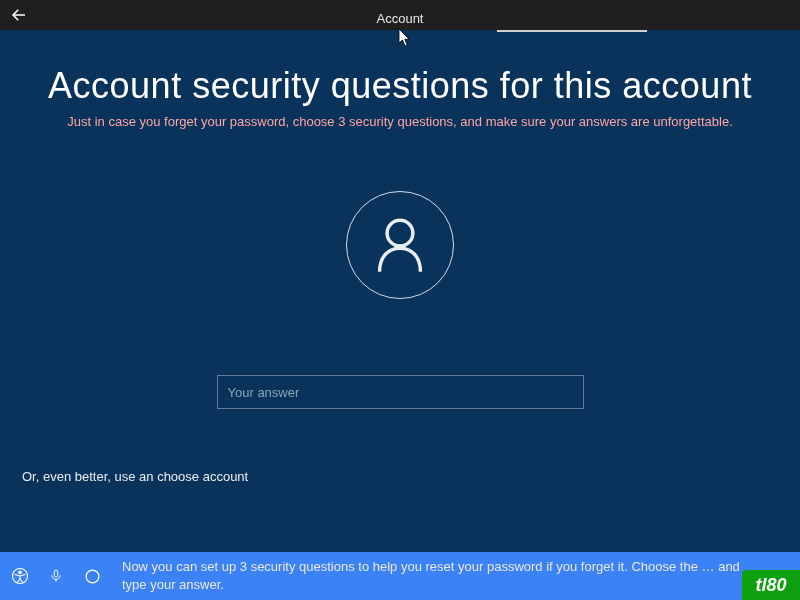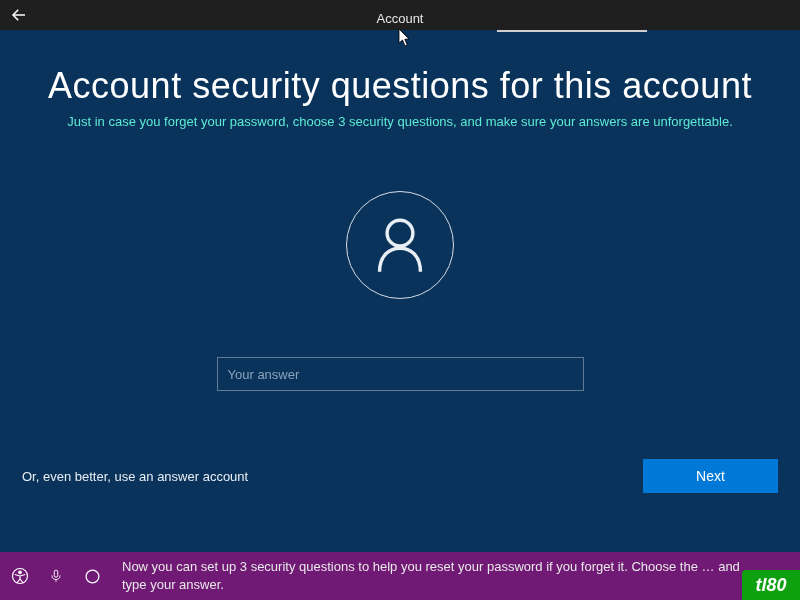--- a/index.html
+++ b/index.html
@@ -9,40 +9,40 @@
   
   .topbar { height: 30px; background: #1f1f1f; display: flex; align-items: center; position: relative; }
   .back-btn { width: 38px; height: 38px; display: flex; align-items: center; justify-content: center; color: #fff; cursor: pointer; }
   .topbar-tab { position: absolute; left: 50%; transform: translateX(-50%); font-size: 13px; color: #e6e6e6; padding-bottom: 8px; top: 11px; }
   
   .tab-underline { position: absolute; bottom: -2px; left: 497px; width: 150px; height: 2px; background: #d0d0d0; }
 
   
   .main { flex: 1; display: flex; flex-direction: column; align-items: center; color: #fff; position: relative; }
   .title { font-weight: 300; font-size: 36px; margin-top: 35px; letter-spacing: 0.5px; color:#fff; }
-  .subtitle { font-size: 13px; margin-top: 7px; color: #5eead4; font-weight: 400; text-align: center; }
+  .subtitle { font-size: 13px; margin-top: 7px; color: #fca5a5; font-weight: 400; text-align: center; }
 
   .avatar-circle { width: 108px; height: 108px; border: 1px solid #d6dee8; border-radius: 50%; margin-top: 62px; display: flex; align-items: center; justify-content: center; }
   .avatar-circle svg { width: 52px; height: 58px; stroke: #e8eef5; fill: none; stroke-width: 3.2; }
 
   .form-box { margin-top: 52px; width: 367px; }
 
   .dropdown { height: 34px; background: #0078d7; border: 2px solid #8faed0; display: flex; align-items: center; justify-content: space-between; padding: 0 10px; cursor: pointer; color: #fff; font-size: 13px; position: relative; }
   .dropdown .chev { position: absolute; right: 10px; top: 6px; }
 
-  .answer-input { margin-top: 6px; height: 30px; width: 100%; background: transparent; border: 1px solid #5f7b96; color: #fff; font-size: 13px; padding: 16px 10px; outline: none; }
+  .answer-input { margin-top: 24px; height: 30px; width: 100%; background: transparent; border: 1px solid #5f7b96; color: #fff; font-size: 13px; padding: 16px 10px; outline: none; }
   .answer-input::placeholder { color: #8aa4bb; }
 
   
   .bottom-row { position: absolute; bottom: 58px; left: 0; right: 0; height: 36px; display: flex; align-items: center; justify-content: space-between; padding: 0 22px;}
   .online-link { color: #e8eef5; font-size: 13px; cursor: pointer; }
   .next-btn { width: 135px; height: 34px; background: #0078d7; color: #fff; font-size: 14px; display: flex; align-items: center; justify-content: center; cursor: pointer; border:none; }
 
   
-  .taskbar { height: 48px; background: #701a75; display: flex; align-items: center; color: #e8e8e8; font-size: 13px; padding-left: 2px; position: relative; }
+  .taskbar { height: 48px; background: #3b82f6; display: flex; align-items: center; color: #e8e8e8; font-size: 13px; padding-left: 2px; position: relative; }
   .taskbar-icon { width: 28px; height: 48px; display: flex; align-items: center; justify-content: center; margin: 0 4px; cursor: pointer; }
   .taskbar-text { margin-left: 12px; line-height: 1.35; flex:1; padding-right: 60px;}
 
   
   .watermark { position: absolute; right: 0; bottom: 0; width: 58px; height: 30px; background: #0fa010; color: #fff; font-family: Arial, sans-serif; font-weight: 700; font-size: 18px; display: flex; align-items: center; justify-content: center; border-top-left-radius: 4px; letter-spacing:0;margin-left:20px; }
   .watermark span { font-style: italic; font-family: "Segoe UI", Arial, sans-serif;}
 
   
   .cursor { position: absolute; top: 28px; left: 398px; pointer-events: none; }
 </style>
@@ -73,22 +73,21 @@
         <circle cx="24" cy="16" r="12"></circle>
         <path d="M5 52 C5 36 15 30 24 30 C33 30 43 36 43 52"></path>
       </svg>
     </div>
 
     <div class="form-box">
       <input type="text" class="answer-input" placeholder="Your answer" style="">
     </div>
 
     <div class="bottom-row">
-      <div class="online-link">Or, even better, use an answer account</div>
-      <button class="next-btn">Next</button>
+      <div class="online-link">Or, even better, use an choose account</div>
     </div>
   </div>
 
   <div class="taskbar">
     <div class="taskbar-icon">
       <svg width="18" height="18" viewBox="0 0 24 24" fill="none" stroke="#fff" stroke-width="1.6">
         <circle cx="12" cy="12" r="10"></circle>
         <circle cx="12" cy="7" r="1.7" fill="#fff"></circle>
         <path d="M5 10 L12 12 L19 10 M12 12 L12 16 M12 16 L8 21 M12 16 L16 21"></path>
       </svg>

